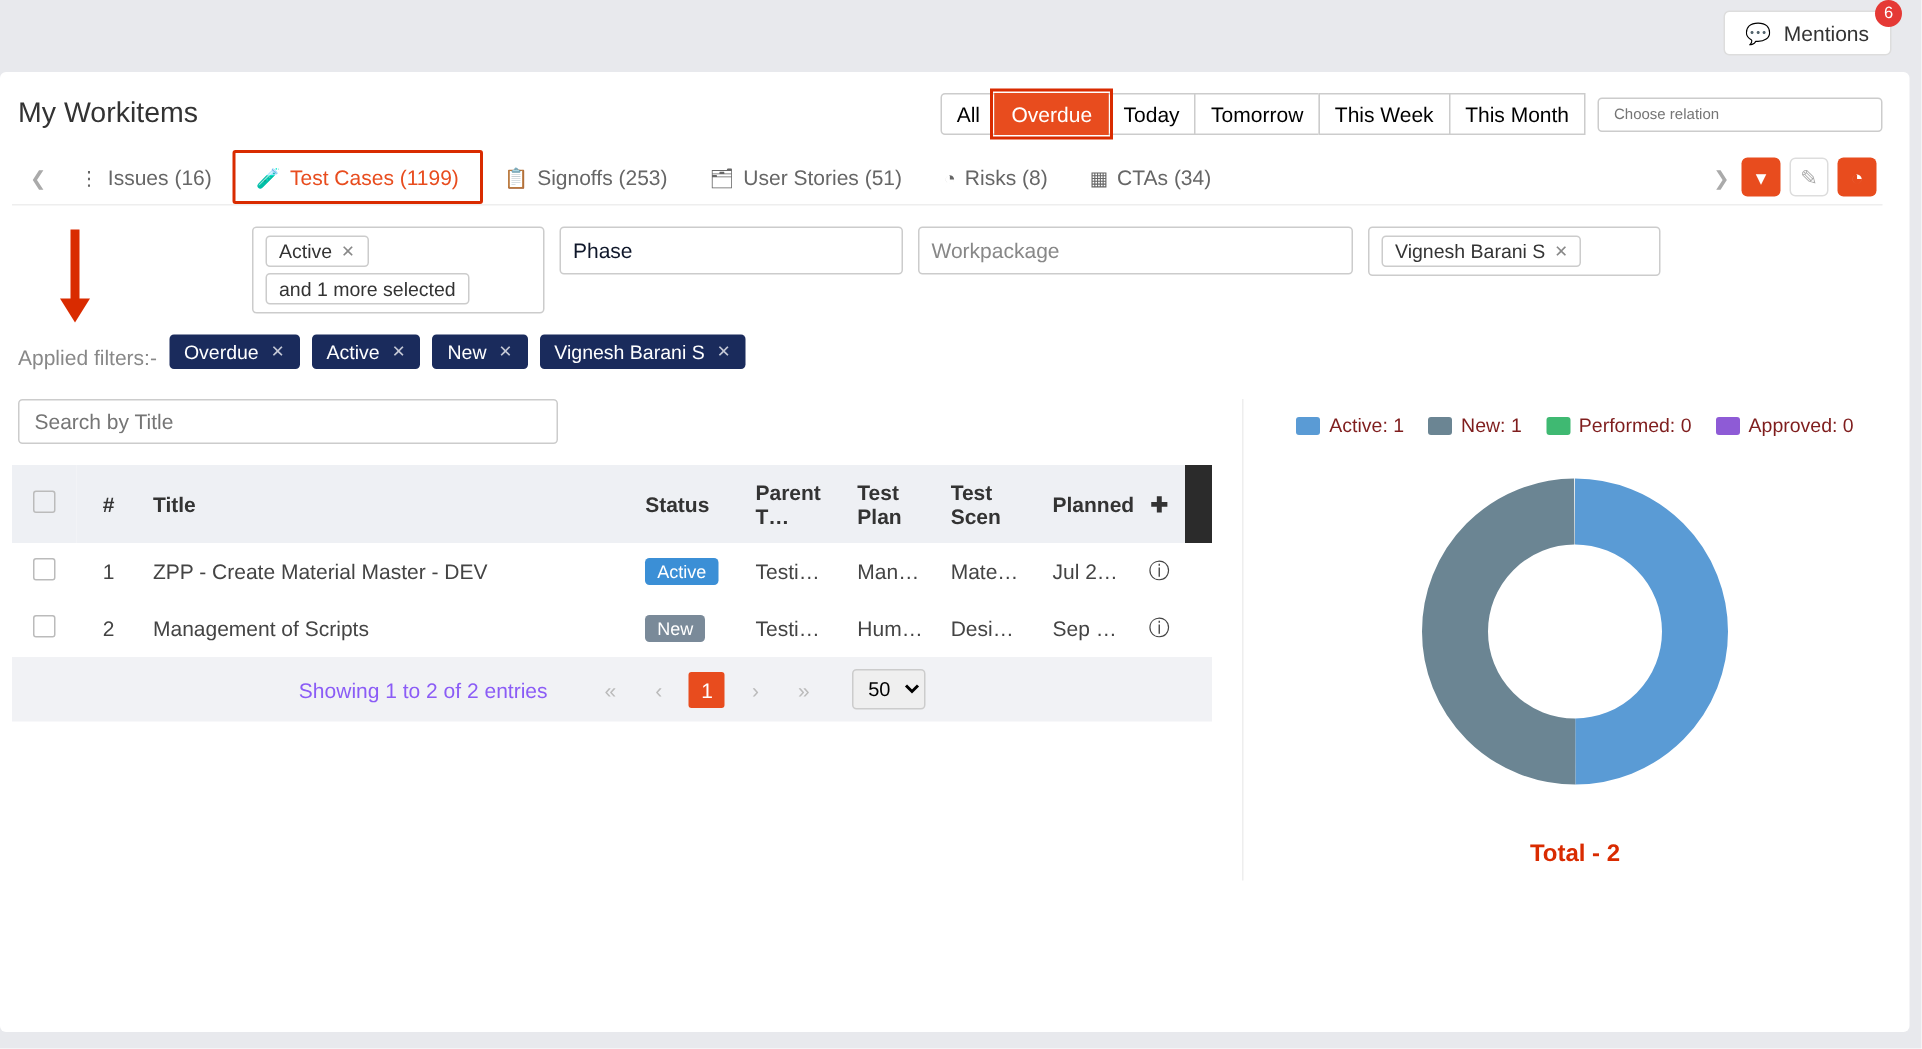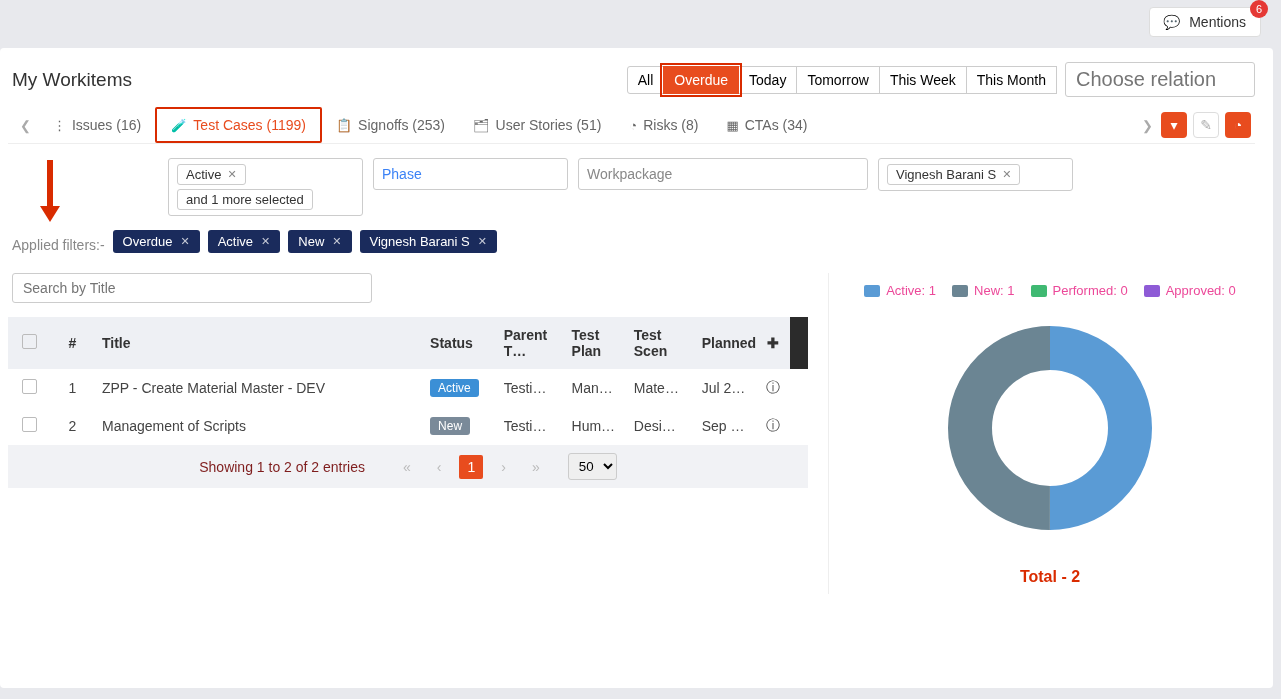--- a/index.html
+++ b/index.html
@@ -8,35 +8,35 @@
 .mentions-btn { background: #fff; border: 1px solid #ddd; border-radius: 4px; padding: 6px 14px; display: flex; align-items: center; gap: 8px; cursor: pointer; position: relative; }
 .mentions-badge { position: absolute; top: -8px; right: -8px; background: #e53935; color: #fff; border-radius: 50%; width: 18px; height: 18px; font-size: 11px; display: flex; align-items: center; justify-content: center; }
 .main { background: #fff; margin: 4px 8px 8px 0; border-radius: 4px; padding: 14px 18px 31px 8px; min-height: 640px; }
 .header-row { display: flex; align-items: center; justify-content: space-between; margin-bottom: 10px; padding-left: 4px; }
 .page-title { font-size: 19px; font-weight: 500; color: #333; }
 .time-filters { display: flex; align-items: center; gap: 0; }
 .time-filters button { border: 1px solid #ccc; background: #fff; padding: 5px 10px; font-size: 14px; cursor: pointer; margin-left: -1px; }
 .time-filters button:first-child { border-radius: 3px 0 0 3px; }
 .time-filters button.active { background: #e84c1e; color: #fff; border-color: #e84c1e; z-index: 2; position: relative; }
 .time-filters .hl { outline: 2px solid #d92b00; outline-offset: 1px; }
-.relation-input { border: 1px solid #ccc; border-radius: 3px; padding: 5px 10px; width: 190px; margin-left: 8px; font-size: 20px; color: #888; }
+.relation-input { border: 1px solid #ccc; border-radius: 3px; padding: 5px 10px; width: 190px; margin-left: 8px; font-size: 10px; color: #888; }
 .tabs-row { display: flex; align-items: center; border-bottom: 1px solid #eee; padding: 0 4px 0 4px; position: relative; }
 .tabs-row .nav-arrow { color: #aaa; padding: 6px 8px; cursor: pointer; font-size: 13px; }
 .tab { padding: 8px 14px; color: #666; cursor: pointer; display: flex; align-items: center; gap: 6px; font-size: 14px; }
 .tab .ticon { font-size: 13px; }
 .tab.active { color: #e84c1e; border: 2px solid #d92b00; border-radius: 2px; font-weight: 500; }
 .tabs-spacer { flex: 1; }
 .action-btns { display: flex; gap: 6px; align-items: center; }
 .action-btn { width: 26px; height: 26px; border-radius: 4px; display: flex; align-items: center; justify-content: center; cursor: pointer; font-size: 14px; }
 .action-btn.orange { background: #e84c1e; color: #fff; }
 .action-btn.grey { background: #fff; color: #aaa; border: 1px solid #ddd; }
 .filters-row { display: flex; gap: 10px; padding: 14px 4px 10px 160px; align-items: flex-start; }
 .filter-box { border: 1px solid #ccc; border-radius: 3px; padding: 5px 8px; min-height: 32px; display: flex; flex-wrap: wrap; gap: 4px; align-items: center; }
 .filter-box.w1 { width: 195px; flex-wrap: wrap; }
-.filter-box.w2 { width: 195px; color: #3b82f6; }
+.filter-box.w2 { width: 229px; color: #0f172a; }
 .filter-box.w3 { width: 290px; color: #888; }
 .filter-box.w4 { width: 195px; }
 .pill { border: 1px solid #ccc; border-radius: 3px; padding: 2px 8px; display: inline-flex; align-items: center; gap: 6px; font-size: 13px; }
 .pill .x { color: #888; cursor: pointer; font-size: 11px; }
 .applied-row { display: flex; align-items: flex-end; gap: 8px; padding: 4px 4px 10px 4px; position: relative; }
 .applied-label { color: #888; font-size: 14px; }
 .chip { background: #1a2b5c; color: #fff; border-radius: 3px; padding: 4px 10px; font-size: 13px; display: inline-flex; align-items: center; gap: 8px; }
 .chip .x { color: #c5c9d6; cursor: pointer; font-size: 11px; }
 .arrow-annot { position: absolute; left: 30px; top: -68px; color: #d92b00; font-size: 40px; pointer-events: none;}
 .arrow-annot svg { width: 24px; height: 66px; }
@@ -55,26 +55,26 @@
 table.data th:nth-child(6), table.data td:nth-child(6){ width:55px; max-width:55px; }
 table.data th:nth-child(7), table.data td:nth-child(7){ width:60px; max-width:60px; }
 table.data th:nth-child(8), table.data td:nth-child(8){ width:55px; max-width:55px; }
 table.data th:nth-child(9), table.data td:nth-child(9){ width:30px; text-align:center; }
 .badge { border-radius: 3px; padding: 2px 8px; color: #fff; font-size: 12px; display: inline-block; }
 .badge.active { background: #3b8fd6; }
 .badge.new { background: #7a8a99; }
 .th-dark { background: #2b2b2b !important; width: 14px !important; padding: 0 !important; }
 .checkbox { width: 15px; height: 15px; border: 1px solid #bbb; border-radius: 2px; display: inline-block; }
 .pager { background: #f1f2f5; padding: 8px 10px; display: flex; align-items: center; justify-content: center; gap: 10px; margin-top: 0; }
-.pager .info { color: #7f1d1d; font-size: 14px; margin-right: 20px; }
+.pager .info { color: #8b5cf6; font-size: 14px; margin-right: 20px; }
 .pager .pbtn { color: #bbb; padding: 4px 8px; cursor: pointer; }
 .pager .pbtn.current { background: #e84c1e; color: #fff; border-radius: 2px; }
 .pager select { border: 1px solid #ccc; padding: 4px 6px; border-radius: 3px; margin-left: 10px; }
 .legend { display: flex; gap: 16px; justify-content: center; flex-wrap: wrap; margin-bottom: 20px; }
-.legend-item { display: flex; align-items: center; gap: 6px; font-size: 13px; color: #ec4899; }
+.legend-item { display: flex; align-items: center; gap: 6px; font-size: 13px; color: #7f1d1d; }
 .legend-sw { width: 16px; height: 12px; border-radius: 2px; }
 .donut-wrap { display: flex; justify-content: center; margin: 20px 0 30px 0; }
 .totals { text-align: center; }
 .totals .t1 { color: #d92b00; font-size: 16px; font-weight: 700; margin-bottom: 4px; }
 .totals .t2 { color: #d92b00; font-size: 20px; font-weight: 700; }
 </style>
 </head>
 <body>
 
 <div class="topbar">

